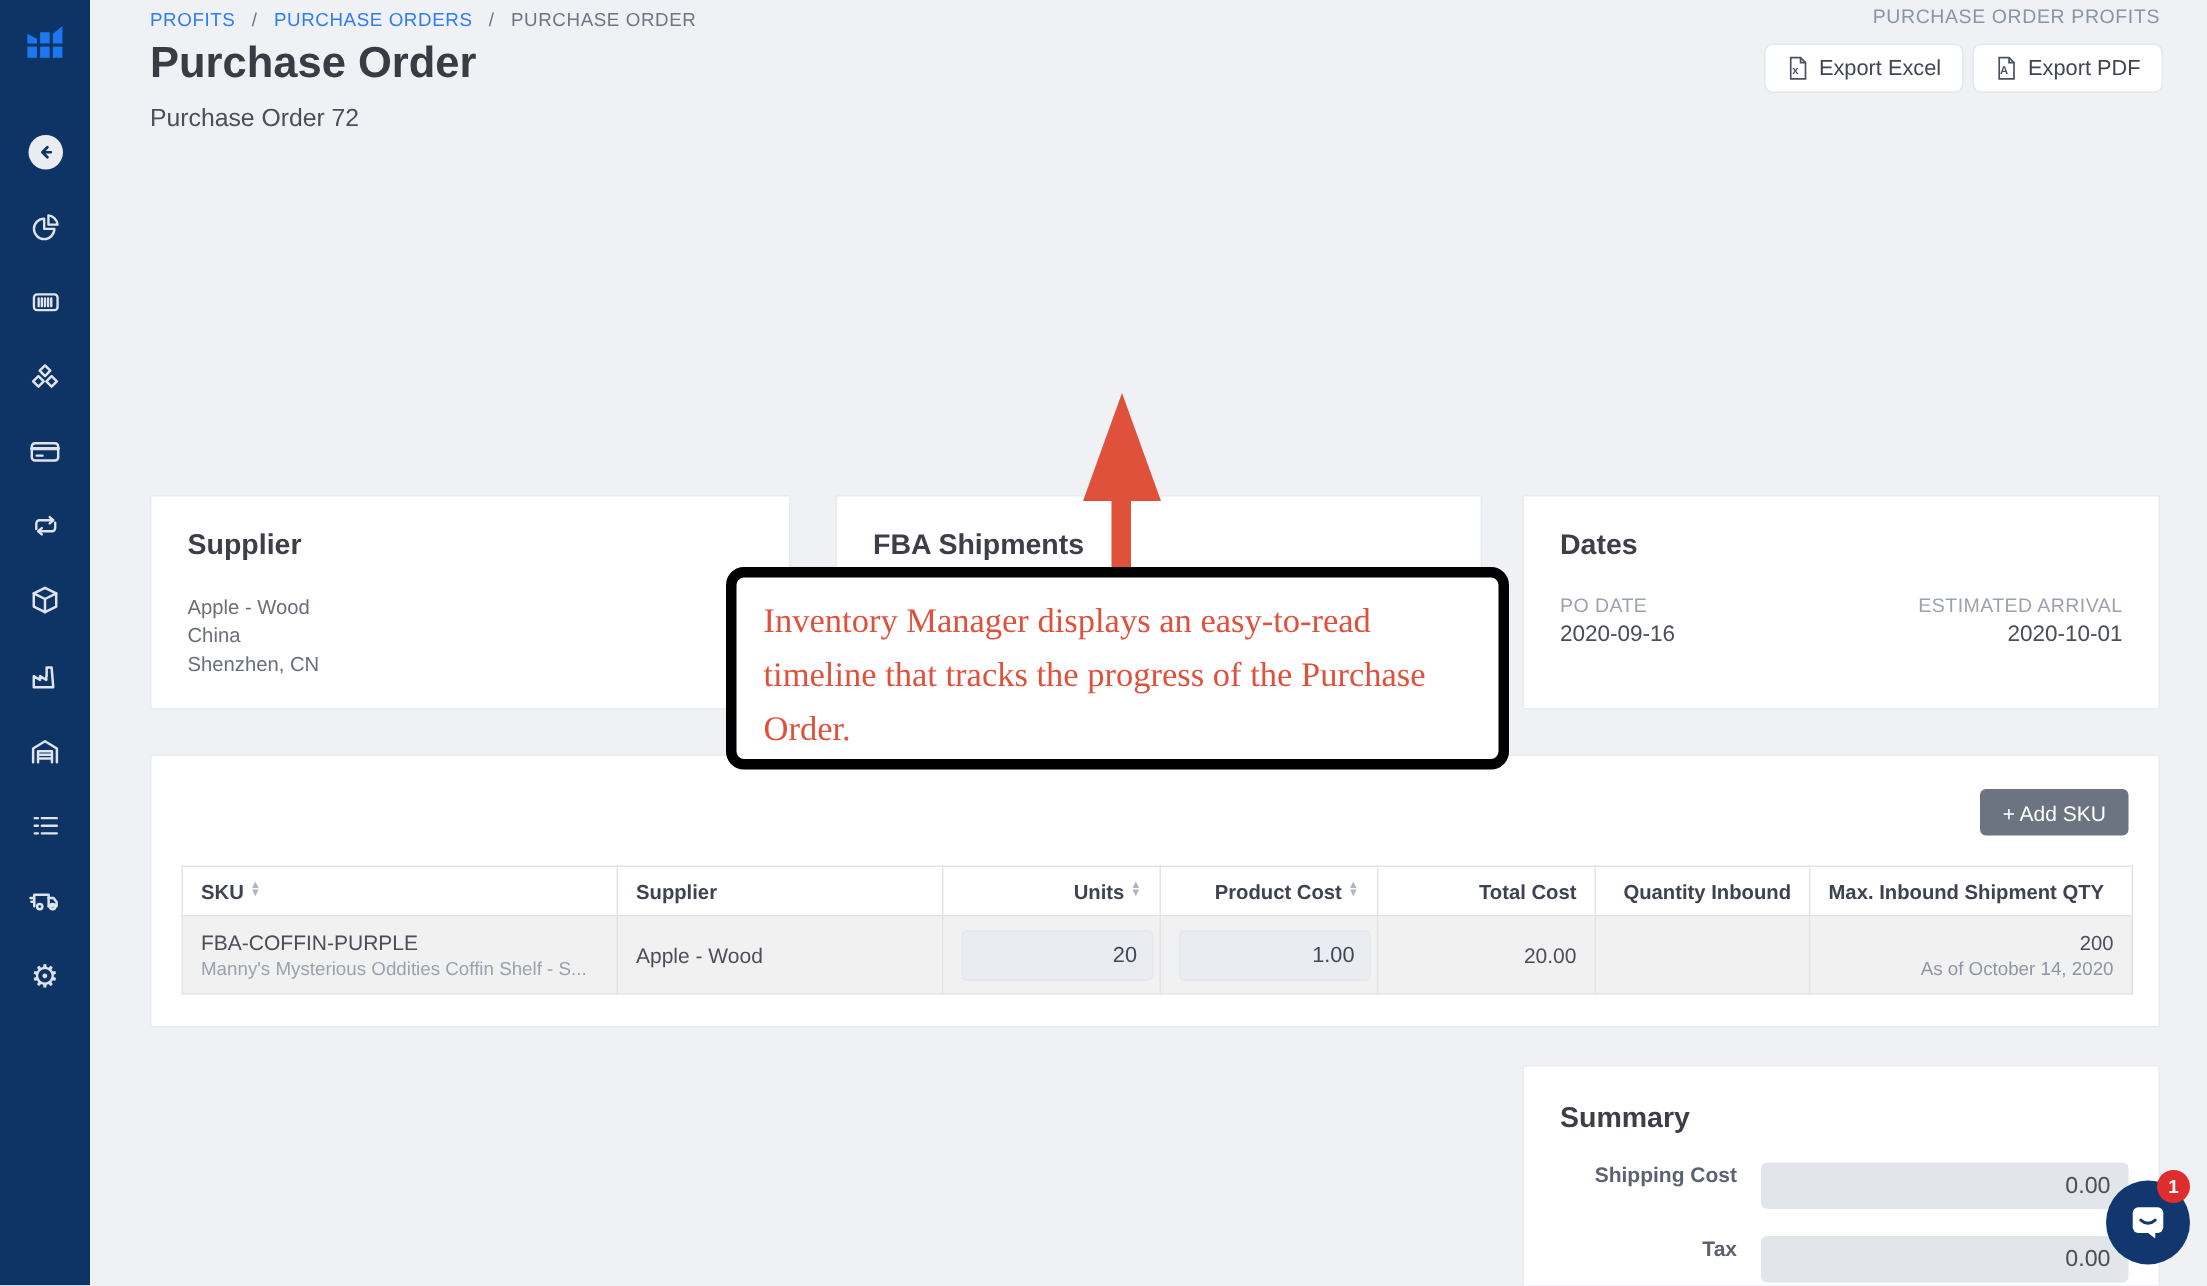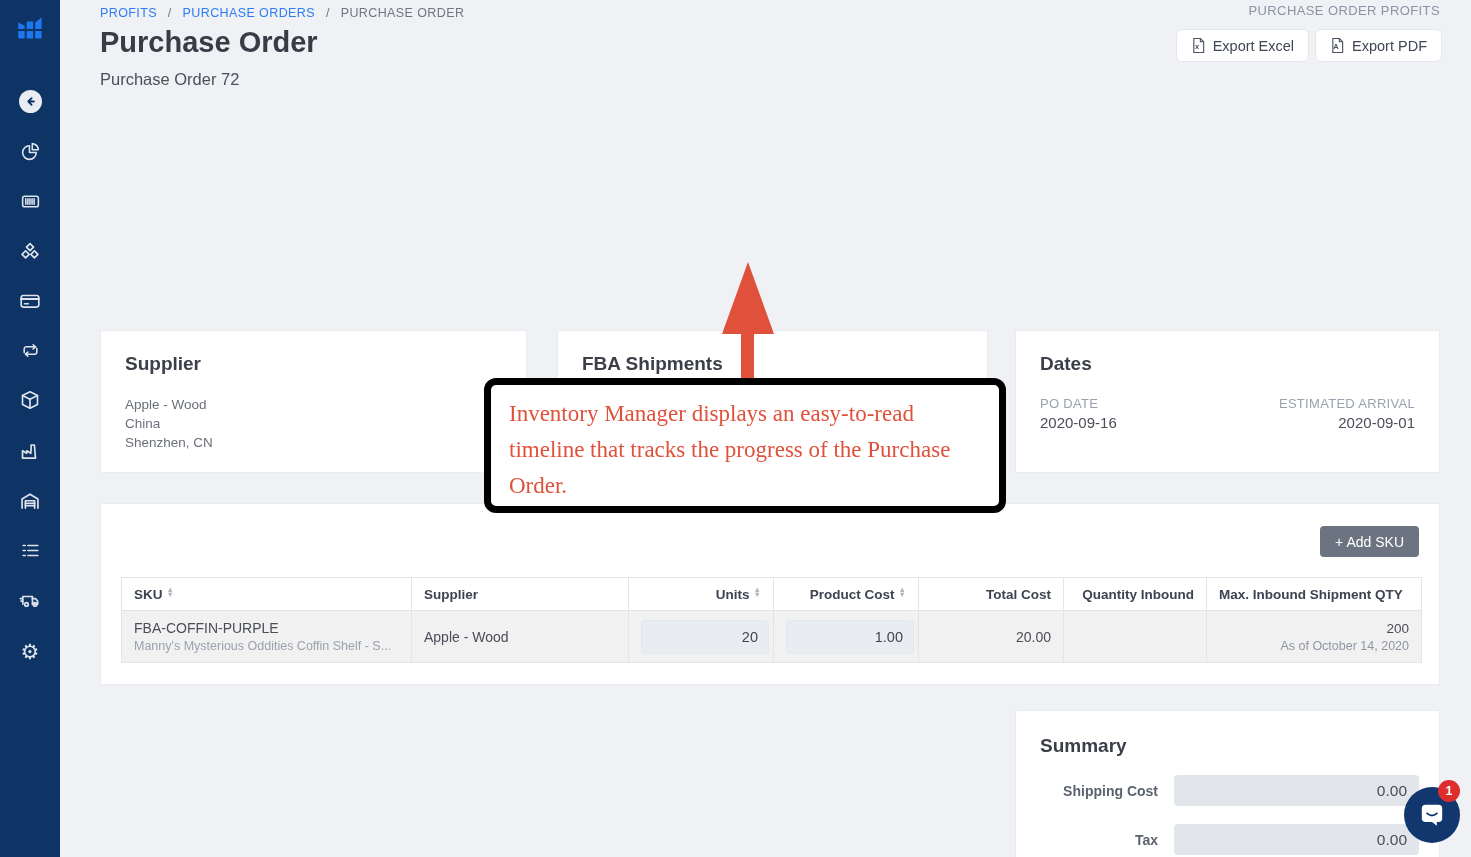--- a/index.html
+++ b/index.html
@@ -72,21 +72,21 @@
   .sort-icon::after { content:"▼"; }
   .sku-main { font-size:14px; color:#4b4e58; }
   .sku-sub { font-size:12.5px; color:#9ba2ae; margin-top:3px; white-space:nowrap; overflow:hidden; }
   .cell-input { display:block; width:128px; height:34px; margin-left:auto; background:#e9edf2; border:1px solid #e3e8ee;
                 border-radius:4px; text-align:right; padding:0 10px; font-size:14.5px; color:#3f4654; font-family:inherit; }
   .max-qty { text-align:right; font-size:13.5px; color:#4b4e58; }
   .max-note { text-align:right; font-size:12.5px; color:#8f96a3; margin-top:3px; }
 
   
   .summary-card { left:1015px; top:710px; width:425px; height:170px; padding:24px 20px 0 24px; }
-  .sum-row { display:flex; align-items:center; margin-top:18px; }
+  .sum-row { display:flex; align-items:flex-start; margin-top:18px; }
   .sum-row:first-of-type { margin-top:16px; }
   .sum-label { flex:1; text-align:right; font-size:14px; font-weight:bold; color:#5c6370; padding-right:16px; }
   .sum-input { width:245px; height:31px; background:#e2e6eb; border:none; border-radius:4px; text-align:right;
                padding:0 12px; font-size:15.5px; color:#4b4e58; font-family:inherit; }
 
   
   .chat-btn { position:absolute; left:1404px; top:787px; width:56px; height:56px; border-radius:50%;
               background:#12376e; z-index:10; display:flex; align-items:center; justify-content:center; cursor:pointer; }
   .chat-badge { position:absolute; left:34px; top:-7px; width:22px; height:22px; border-radius:50%; background:#dd2d2d;
                 color:#fff; font-size:12.5px; font-weight:bold; display:flex; align-items:center; justify-content:center; }
@@ -246,21 +246,21 @@
 
   <section class="card dates-card">
     <div class="card-title">Dates</div>
     <div class="dates-cols">
       <div class="left">
         <div class="date-label">PO DATE</div>
         <div class="date-value">2020-09-16</div>
       </div>
       <div class="right">
         <div class="date-label">ESTIMATED ARRIVAL</div>
-        <div class="date-value">2020-09-01</div>
+        <div class="date-value">2020-10-01</div>
       </div>
     </div>
   </section>
 
   <div class="anno-arrow-head"></div>
   <div class="anno-arrow-shaft"></div>
   <div class="anno-box">
     <span>Inventory Manager displays an easy-to-read timeline that tracks the progress of the Purchase Order.</span>
   </div>
 

